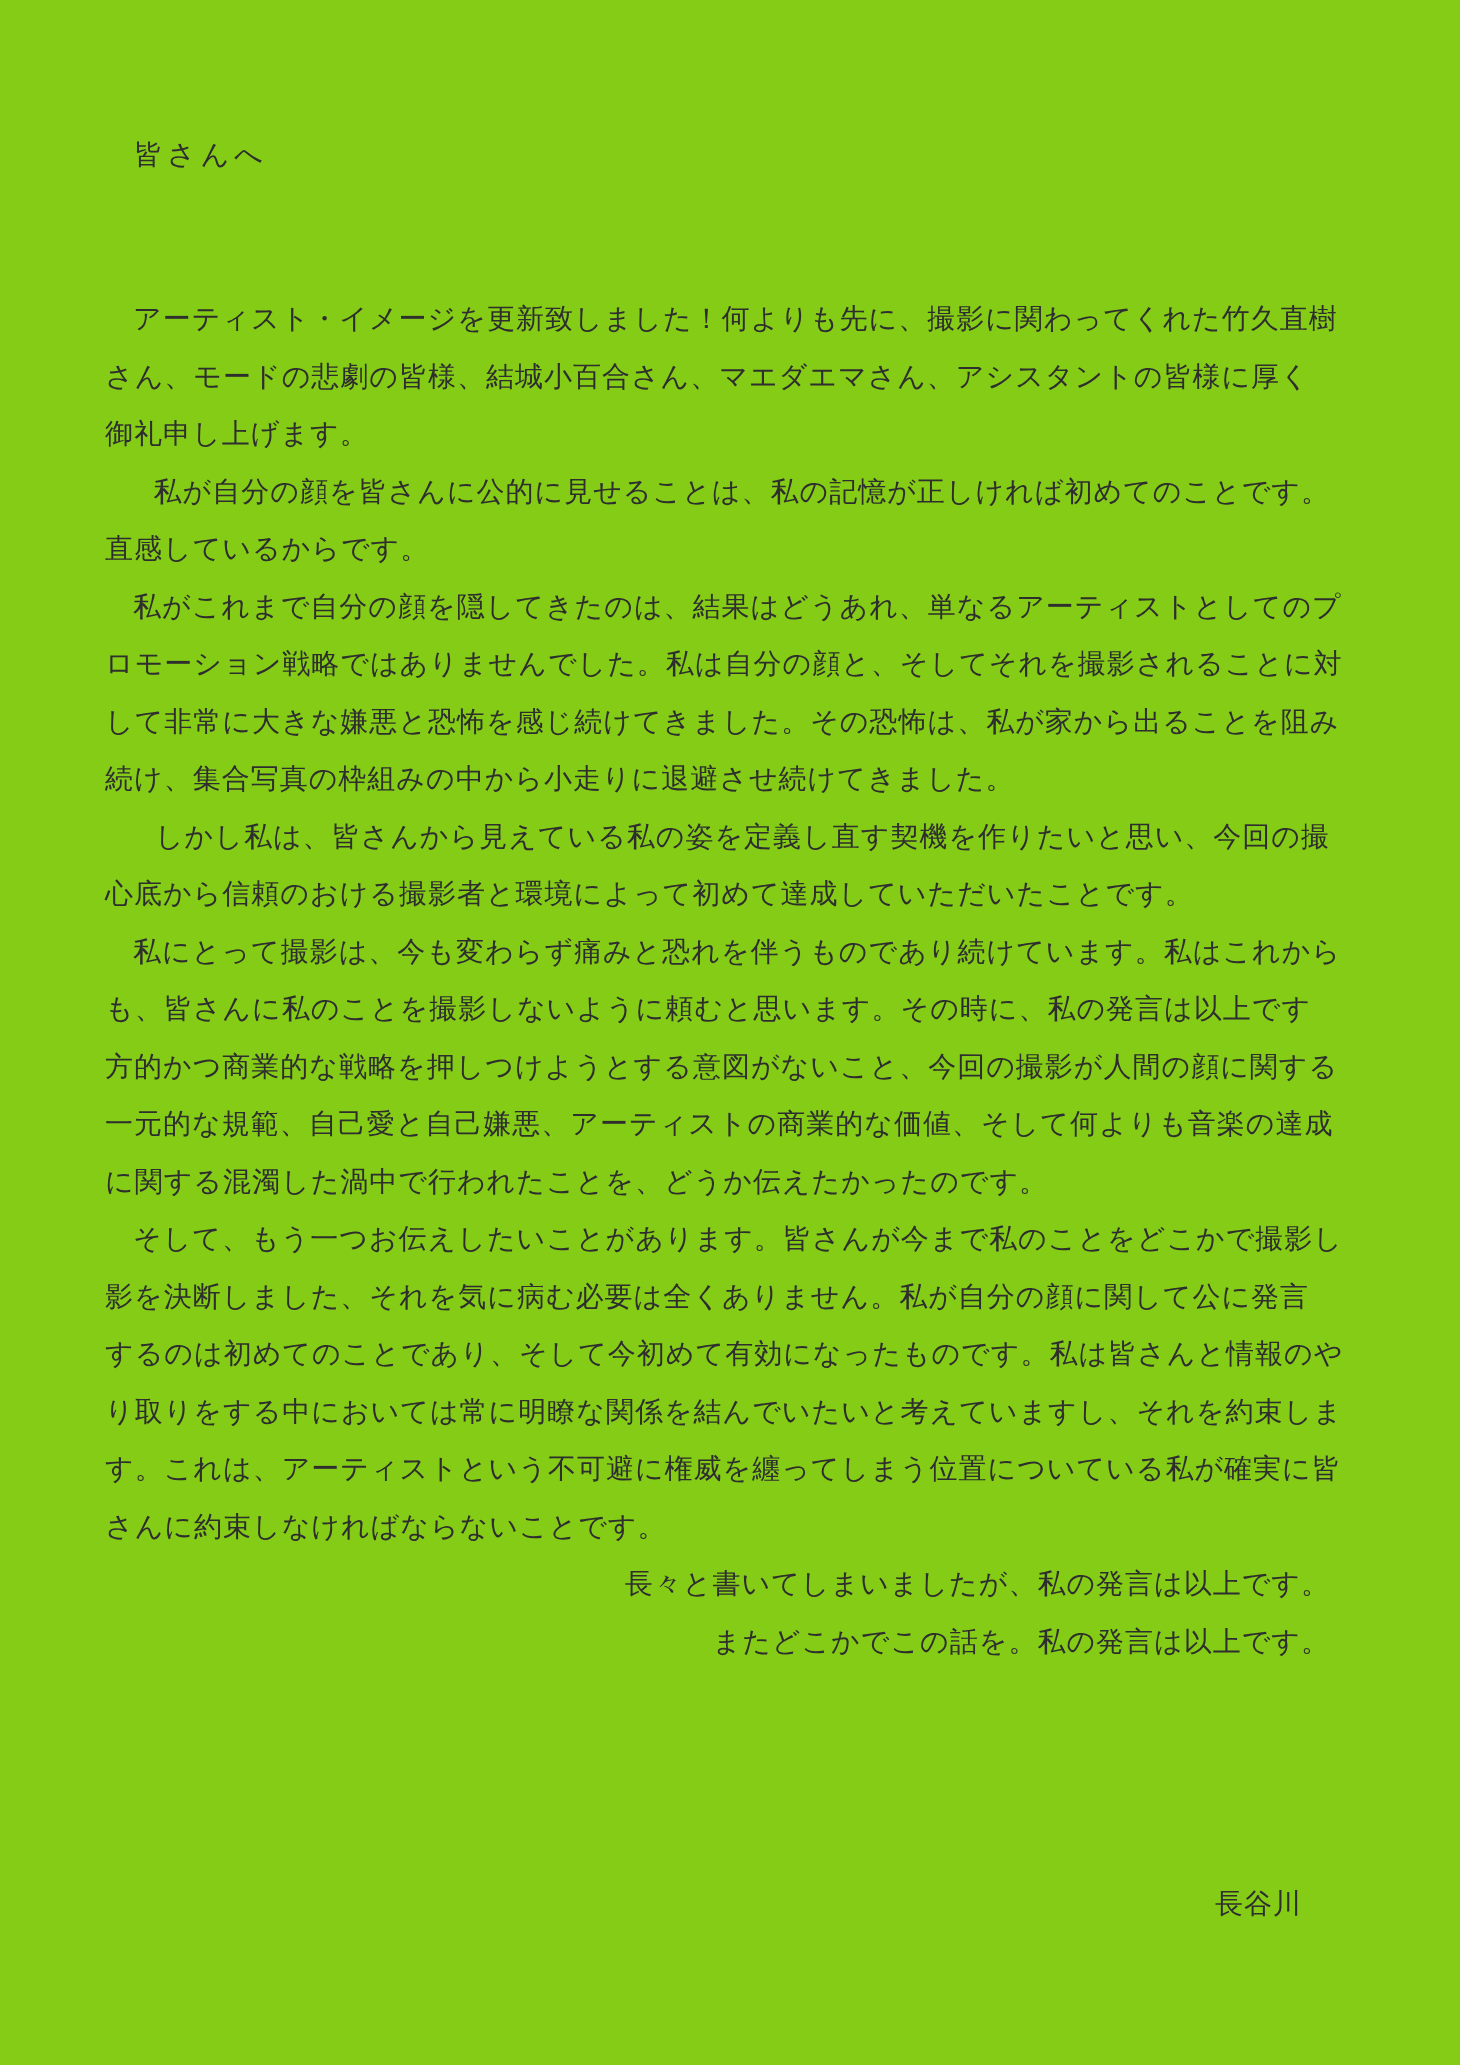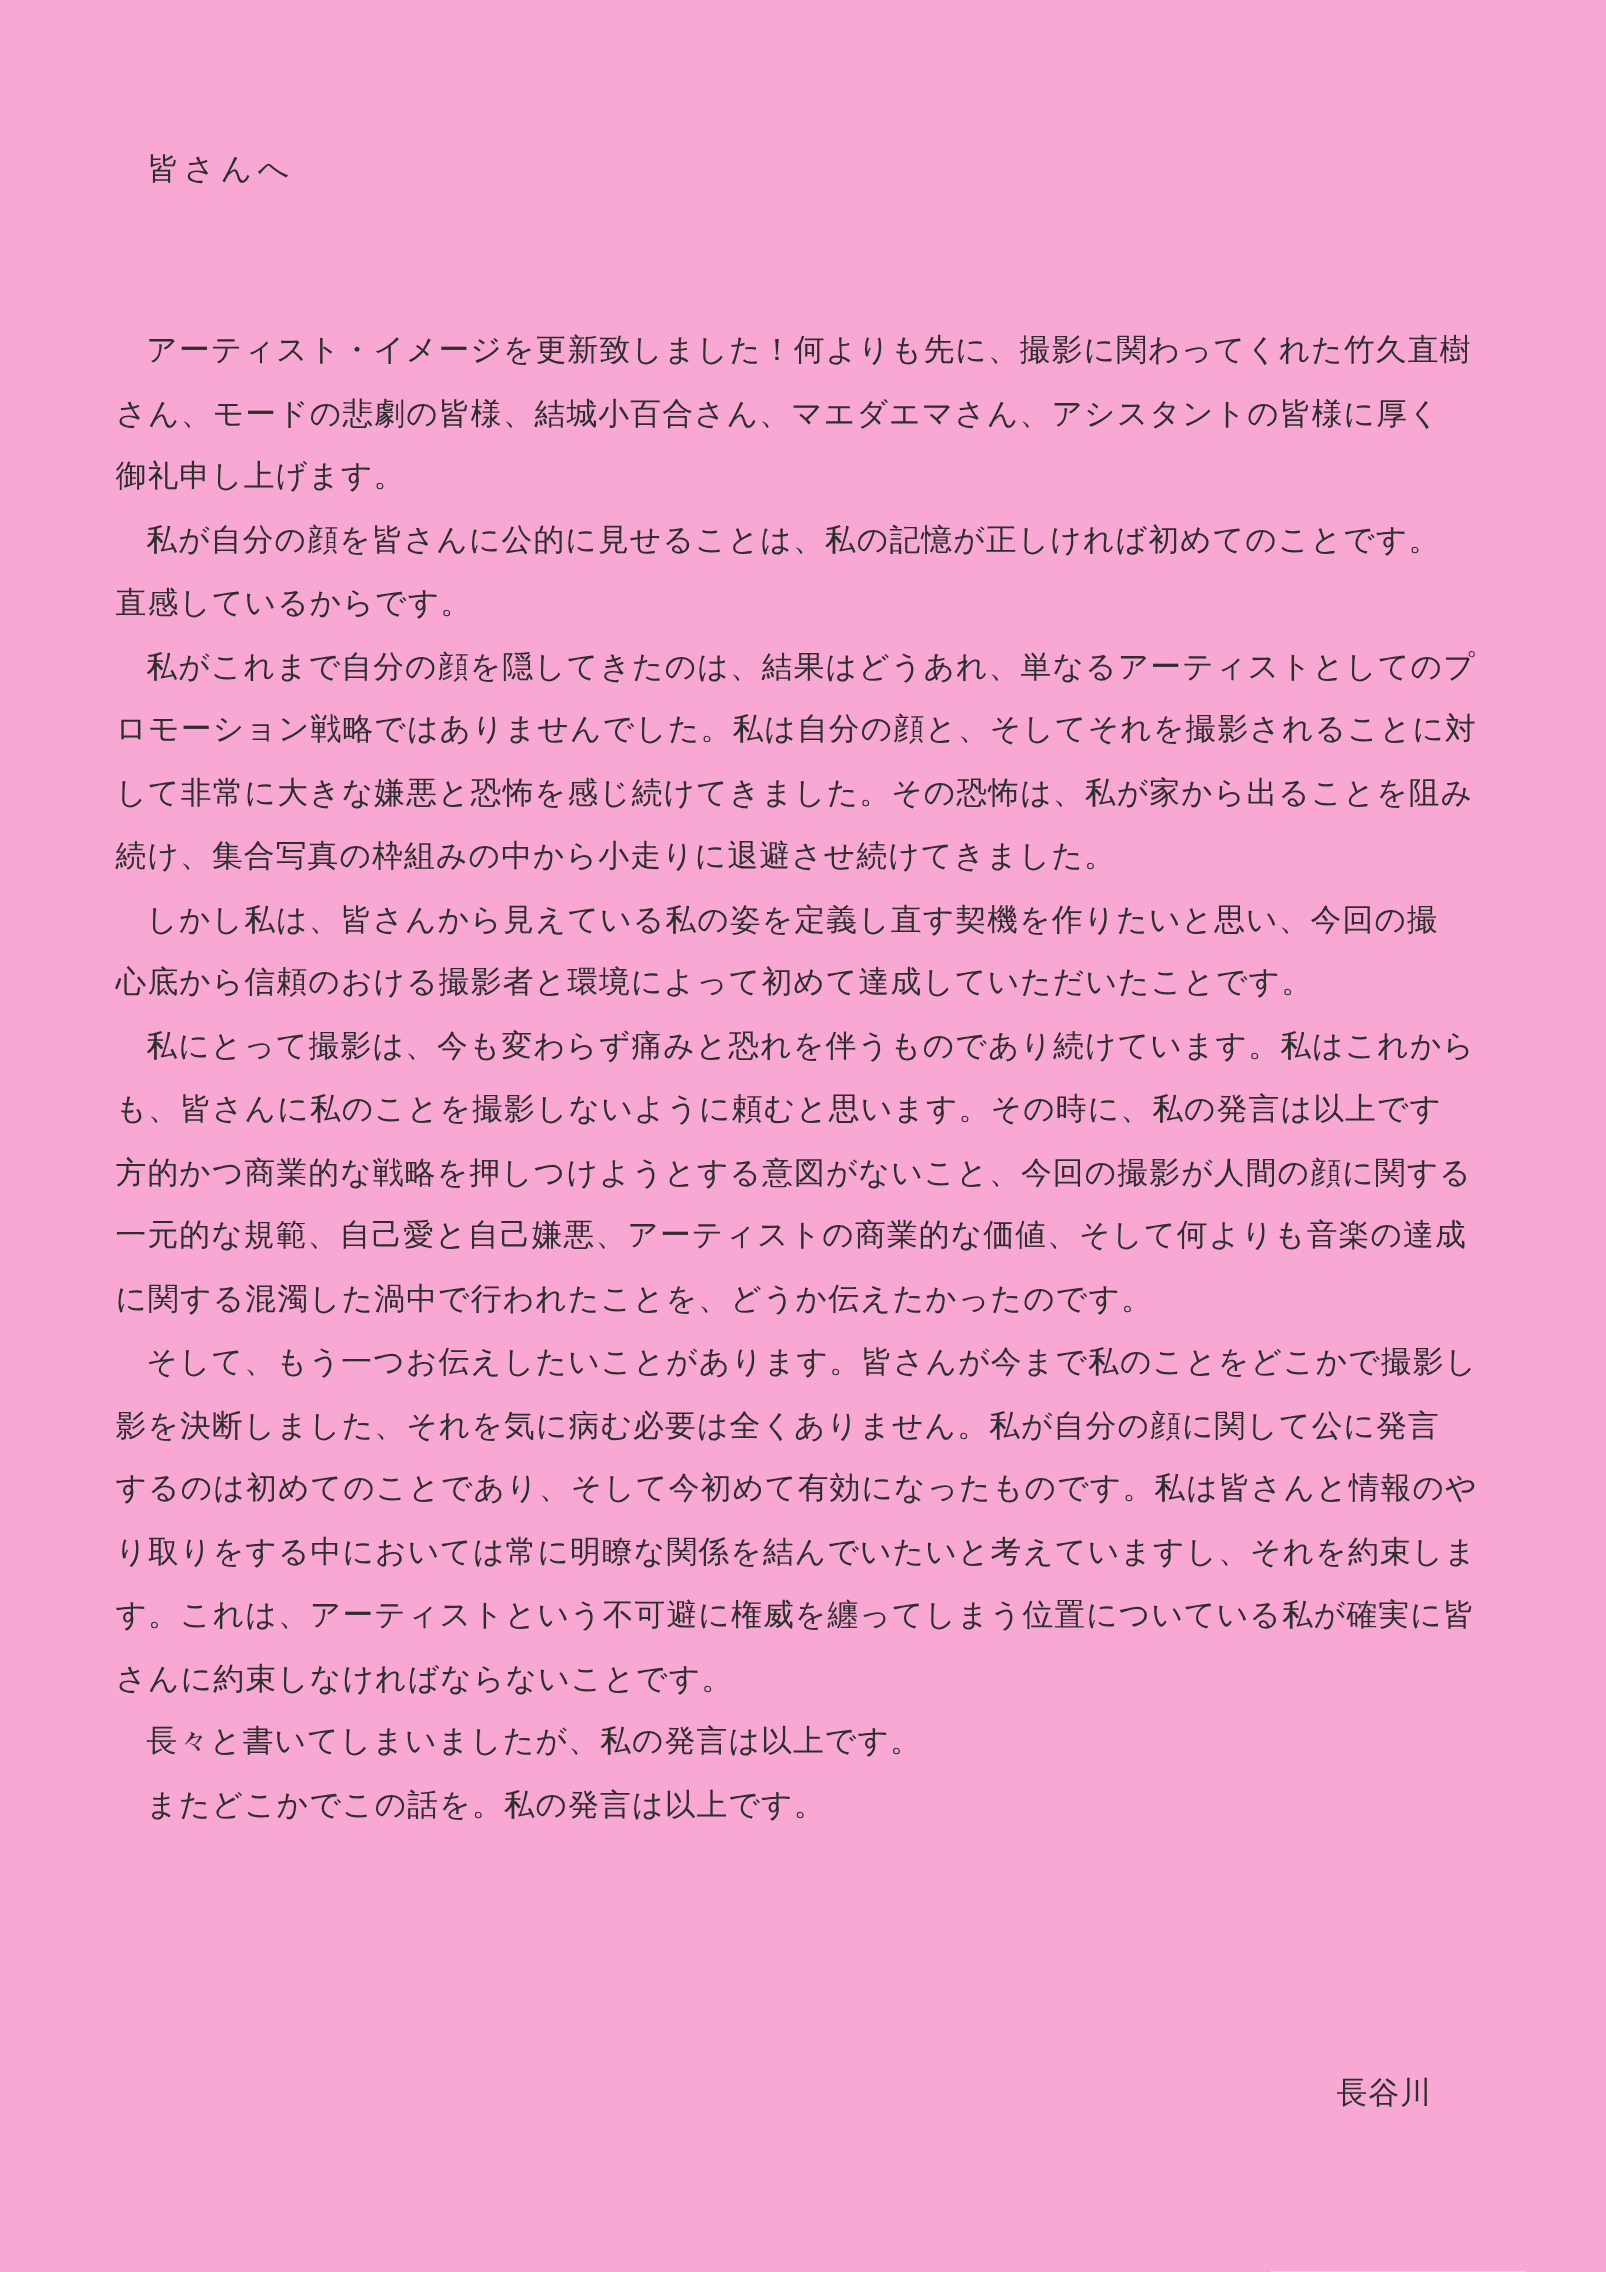--- a/index.html
+++ b/index.html
@@ -4,22 +4,22 @@
 <style>
   html, body {
     margin: 0;
     padding: 0;
     background: #ffffff;
   }
   .page {
     position: relative;
     width: 1460px;
     height: 2065px;
-    background: #f9a8d4;
-    font-family: Liberation Serif, serif;
+    background: #84cc16;
+    font-family: Liberation Sans, sans-serif;
     color: #2e2e2e;
     overflow: hidden;
   }
   .salutation {
     position: absolute;
     left: 134px;
     top: 126px;
     font-size: 28px;
     line-height: 57px;
     letter-spacing: 5px;
@@ -32,20 +32,21 @@
     width: 1225px;
     font-size: 28px;
     line-height: 57.5px;
     letter-spacing: 1px;
   }
   .line {
     white-space: nowrap;
   }
   .line.first {
     text-indent: 1em;
+    text-align: right;
   }
   .signature {
     position: absolute;
     right: 158px;
     top: 1875px;
     font-size: 28px;
     line-height: 57px;
     letter-spacing: 1px;
     white-space: nowrap;
   }

